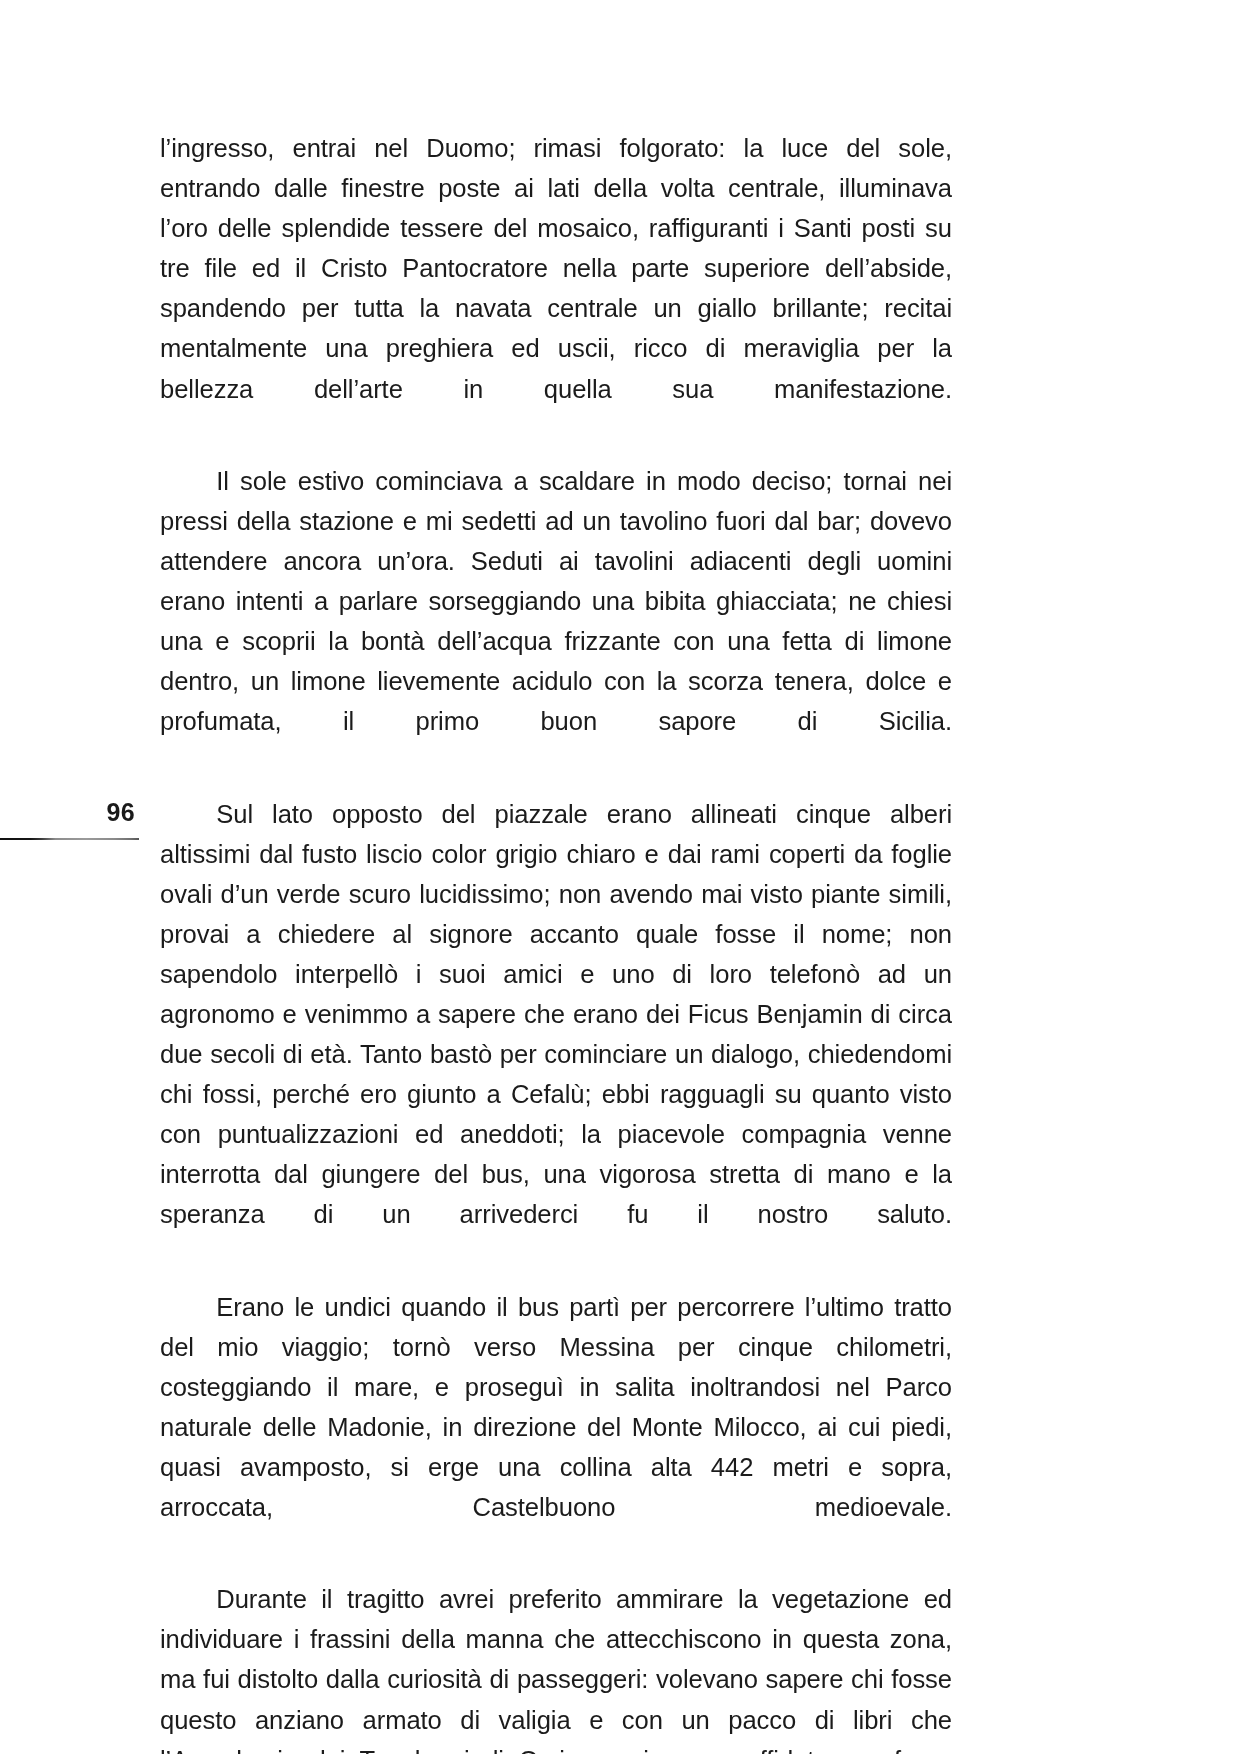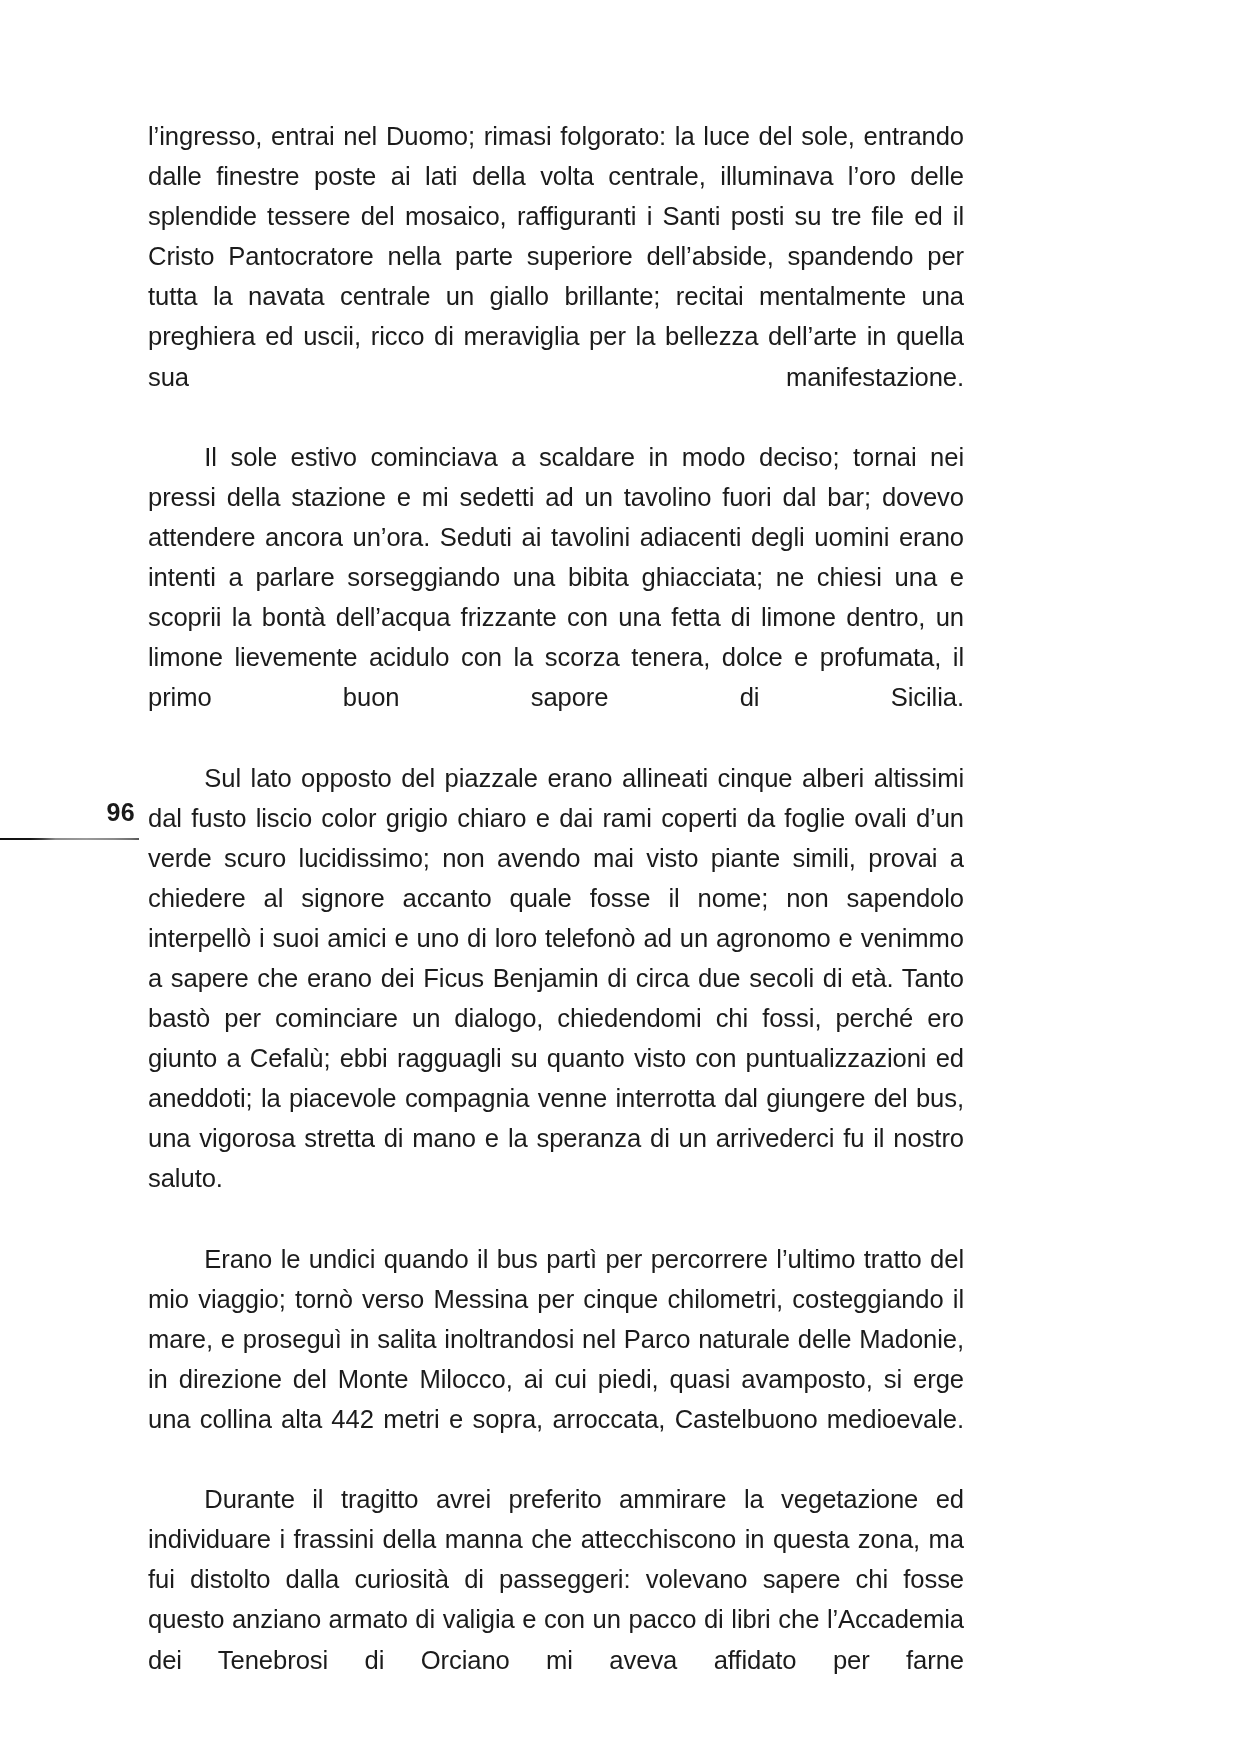--- a/index.html
+++ b/index.html
@@ -60,21 +60,21 @@
   
   .text-column {
     position: absolute;
     left: 148px;
     top: 116px;
     width: 816px;
     color: #1b1b1b;
   }
 
   .body-par {
-    margin: 0;
+    margin: 12px;
     font-size: 25.6px;
     line-height: 40.1px;
     text-align: justify;
     text-justify: inter-word;
     word-spacing: 0.02em;
     letter-spacing: -0.08px;
     font-stretch: condensed;
     -moz-font-feature-settings: "liga" 1;
     font-feature-settings: "liga" 1;
     hyphens: none;

